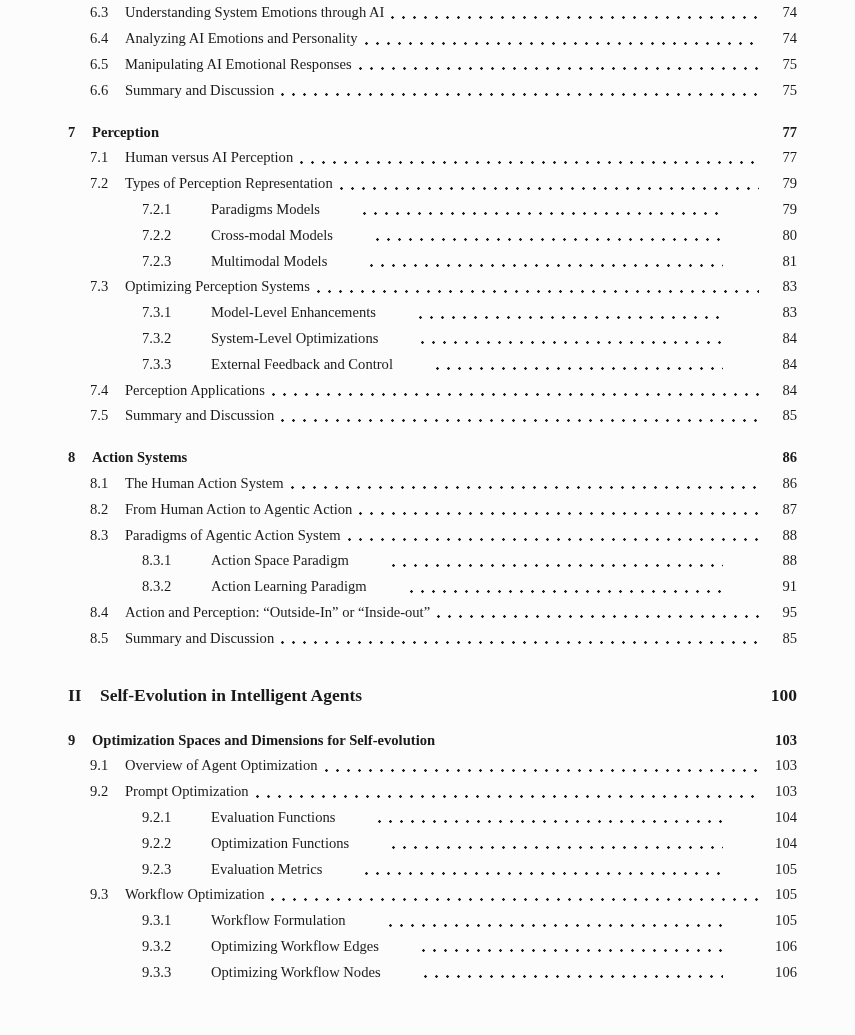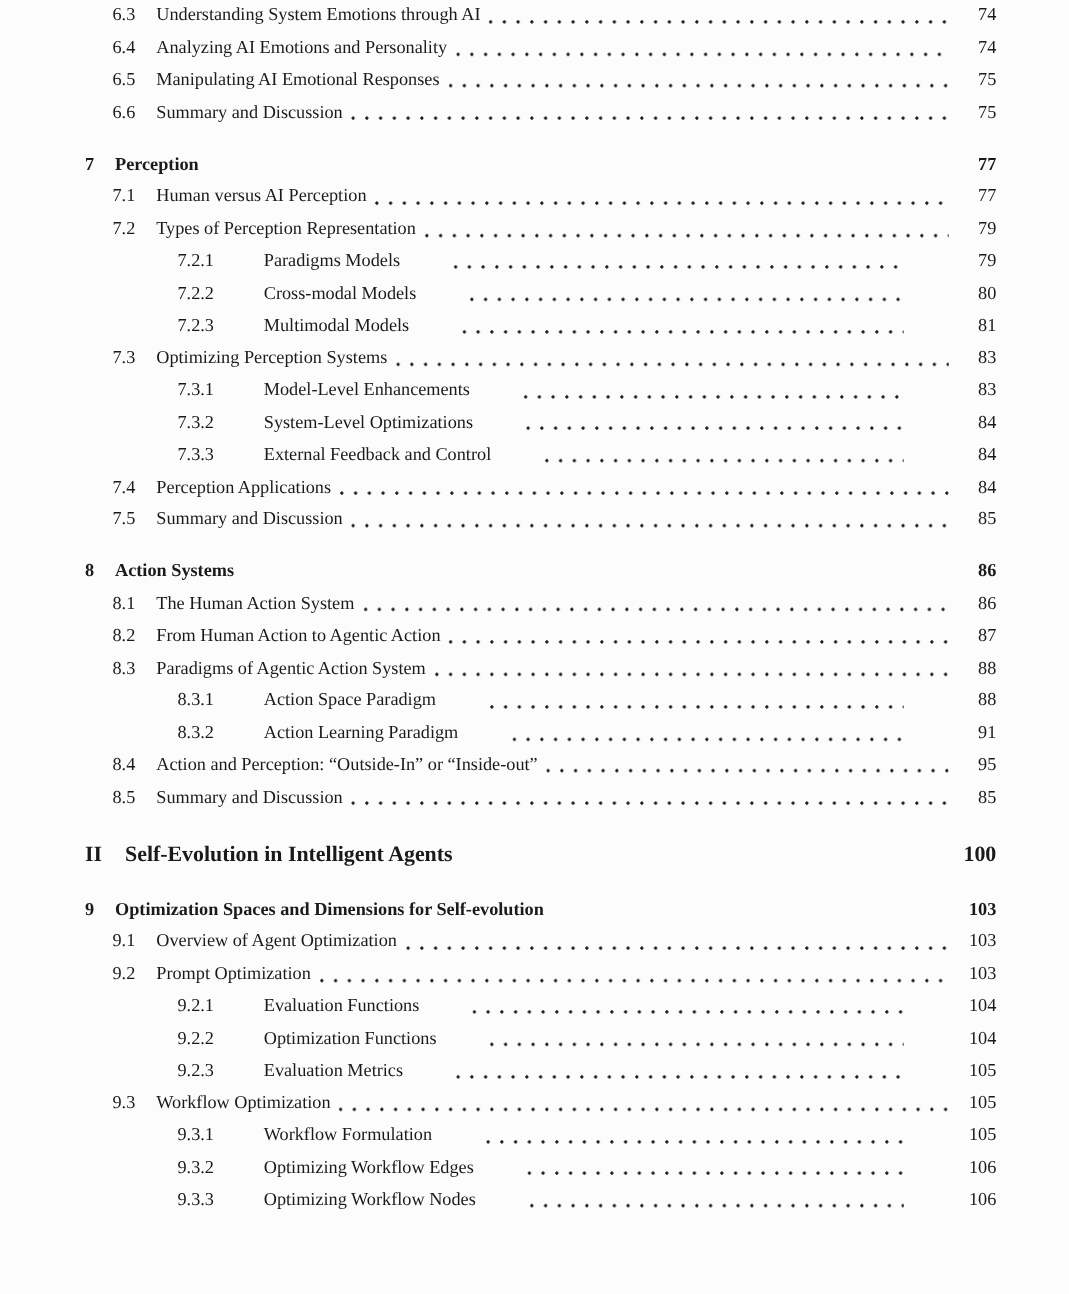--- a/index.html
+++ b/index.html
@@ -62,21 +62,21 @@
     font-weight: bold;
     margin-top: 16px;
   }
   .row-chapter .num { width: 24px; }
   .row-chapter .dots { background-image: none; }
   
   .row-part {
     font-weight: bold;
     font-size: 17.5px;
     height: 32px;
-    margin-top: 16px;
+    margin-top: 28px;
   }
   .row-part .num { width: 32px; }
   .row-part .dots { background-image: none; }
 </style>
 </head>
 <body>
 
 <div class="page">
   <div class="toc" id="toc">
       <div class="row row-section">

